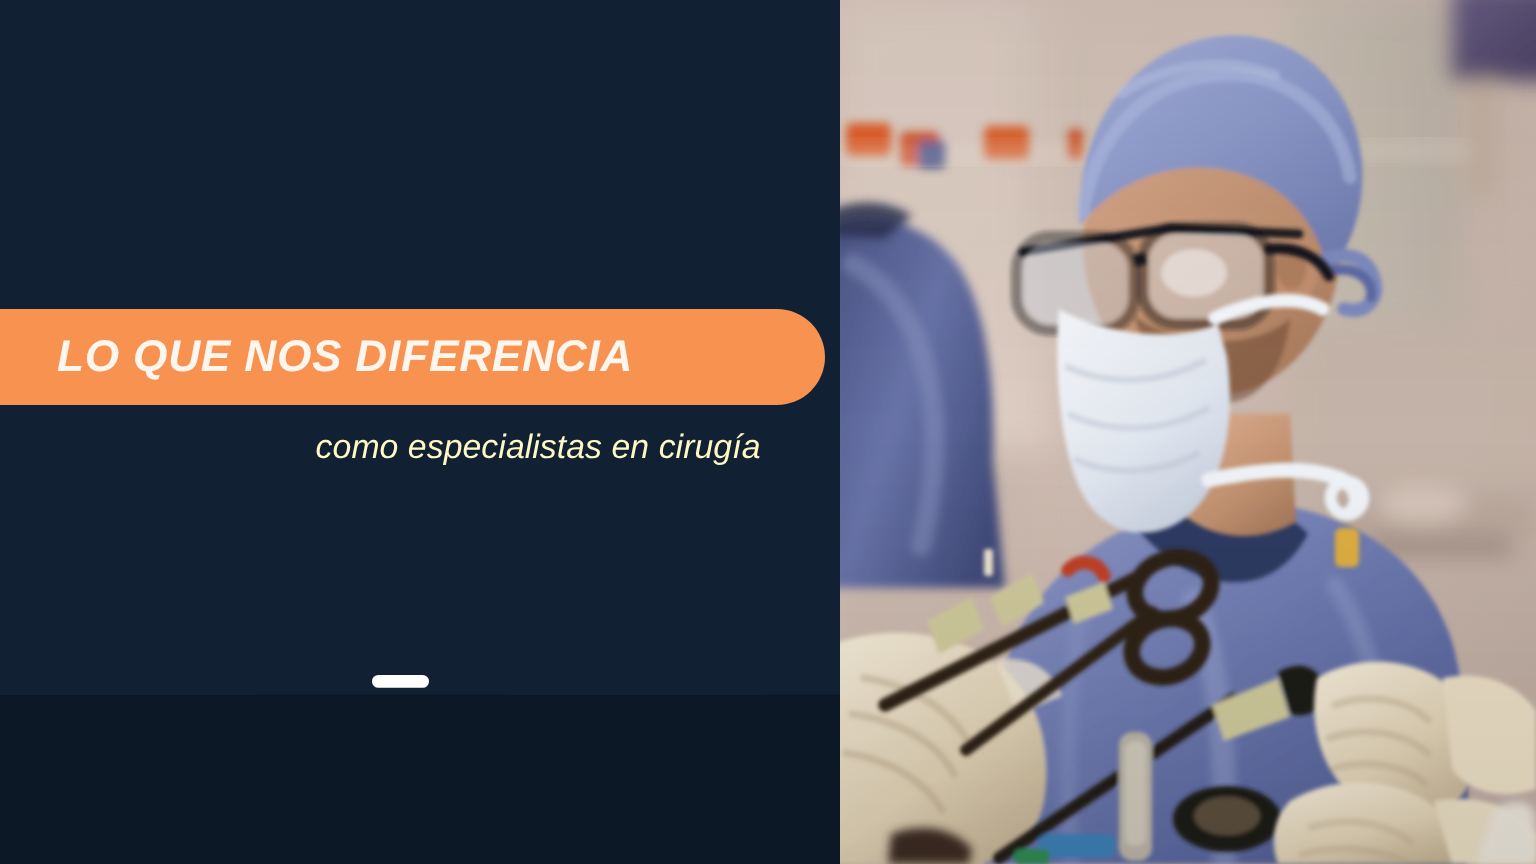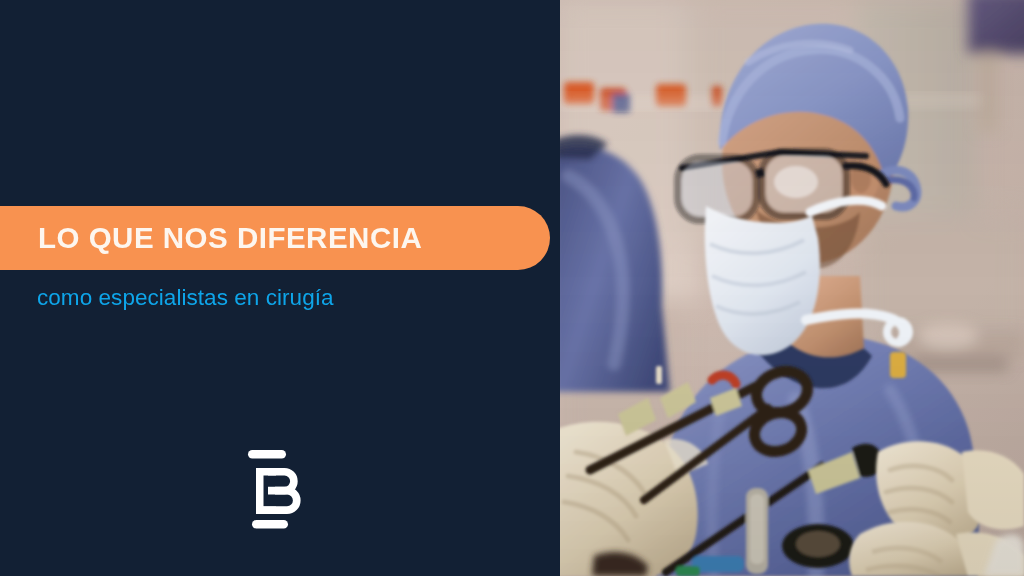--- a/index.html
+++ b/index.html
@@ -1,34 +1,34 @@
 <!DOCTYPE html>
 <html><head>
 <meta charset="utf-8">
 <style>
   html,body{margin:0;padding:0;background:#0d1826;}
   body{width:1024px;height:576px;overflow:hidden;
        font-family:"Liberation Sans",sans-serif;}
   #stage{position:relative;width:1024px;height:576px;overflow:hidden;}
 
   
-  .left-panel{position:absolute;left:0;top:0;width:560px;height:576px;
-              background:#122034;overflow:hidden;z-index:3;}
+  .left-panel{position:absolute;left:0;top:0;width:560px;height:463px;
+              background:#122034;overflow:hidden;z-index:3;font-style:italic;}
 
   
   .badge{position:absolute;left:-60px;top:206px;width:610px;height:64px;
          background:#F89250;border-radius:34px;}
   .badge-label{position:absolute;left:38px;top:206px;width:500px;height:64px;
                display:flex;align-items:center;
                font-size:29.5px;font-weight:bold;letter-spacing:.5px;
                color:#FDF6EF;white-space:nowrap;}
 
   .subtitle{position:absolute;left:37px;top:283px;width:470px;
             font-size:22.5px;line-height:30px;font-weight:400;
-            color:#0ea5e9;letter-spacing:.05px;}
+            color:#fef9c3;letter-spacing:.05px;text-align:right;}
   .subtitle .ln{display:block;}
 
   
   .logo{position:absolute;left:244px;top:450px;width:62px;height:82px;}
 
   
   .photo{position:absolute;left:560px;top:0;width:464px;height:576px;
          overflow:hidden;background:#cbb4ac;z-index:1;}
   .photo svg{display:block;width:464px;height:576px;}
 </style>

